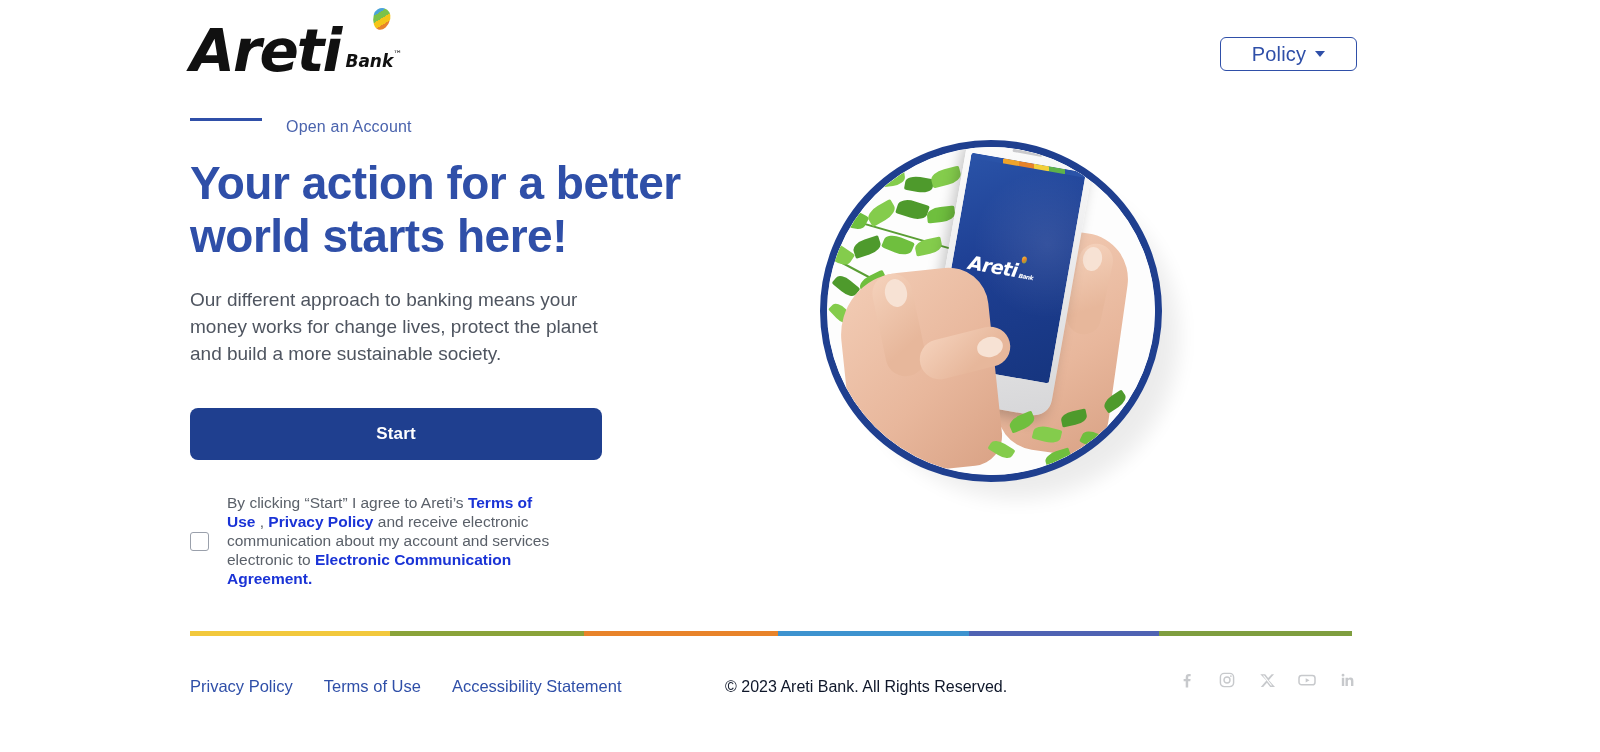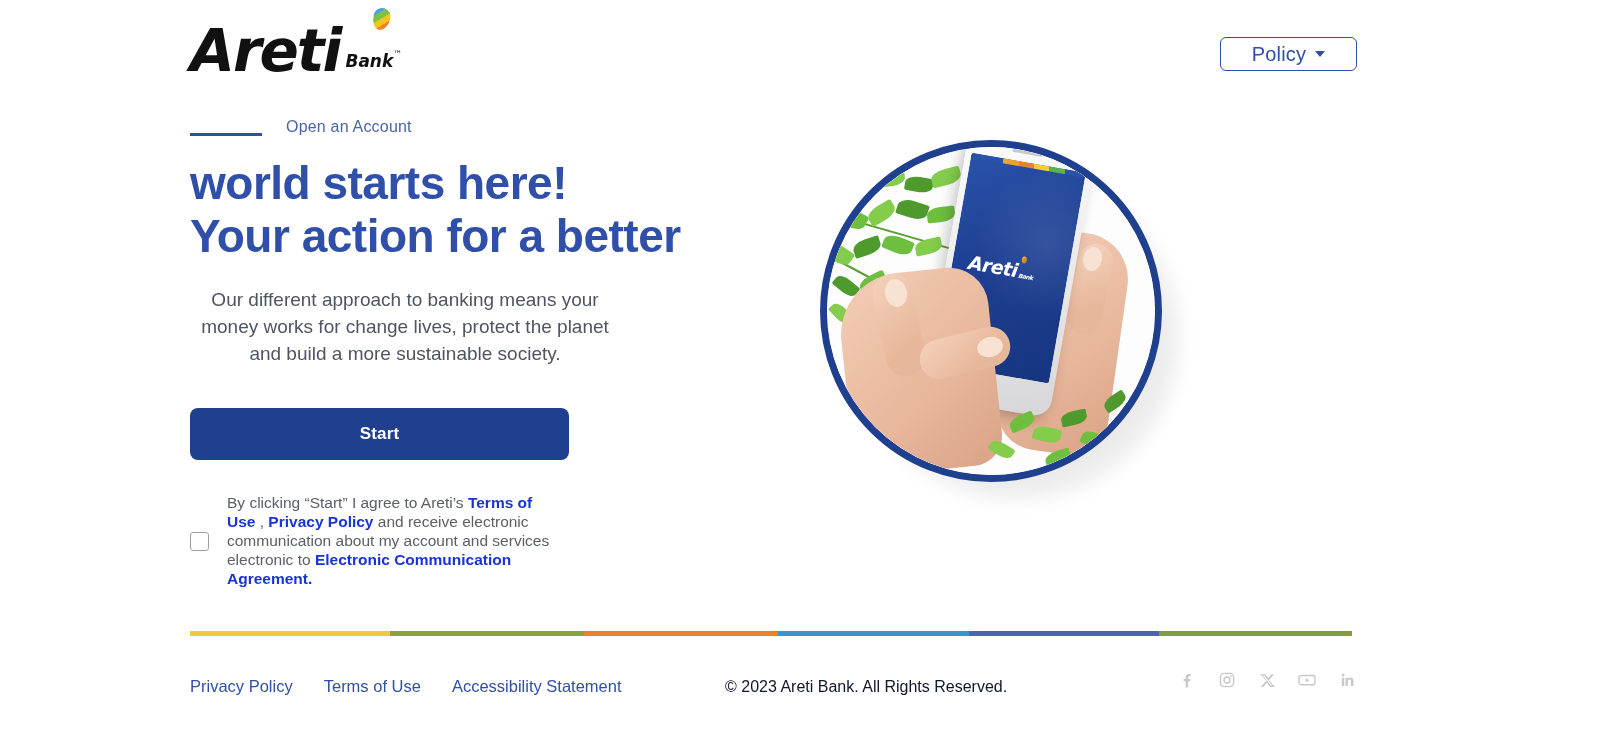--- a/index.html
+++ b/index.html
@@ -107,21 +107,21 @@
   
   .left-col {
     position: absolute;
     left: 190px;
     top: 118px;
     width: 620px;
   }
 
   .eyebrow {
     display: flex;
-    align-items: flex-end;
+    align-items: flex-start;
     gap: 24px;
     margin-bottom: 22px;
   }
   .eyebrow-rule {
     width: 72px;
     height: 3px;
     background: #2f4fa8;
   }
   .eyebrow-text {
     font-size: 16px;
@@ -144,26 +144,25 @@
     letter-spacing: -0.5px;
     margin-top: 2px;
   }
 
   .body-copy {
     margin-top: 26px;
     font-size: 19px;
     line-height: 1.42;
     color: #4f5560;
     max-width: 430px;
-    text-align: center;
   }
 
   .start-btn {
     margin-top: 40px;
-    width: 379px;
+    width: 412px;
     height: 52px;
     background: #1f3f8f;
     border: none;
     border-radius: 8px;
     color: #ffffff;
     font-family: "Liberation Sans", sans-serif;
     font-size: 17px;
     font-weight: 700;
     cursor: pointer;
     letter-spacing: 0.2px;
@@ -422,22 +421,22 @@
     </div>
   </div>
 
   <div class="left-col">
 
     <div class="eyebrow">
       <span class="eyebrow-rule"></span>
       <span class="eyebrow-text">Open an Account</span>
     </div>
 
+    <h2 class="headline-bold">Your action for a better</h2>
     <h2 class="headline-bold">world starts here!</h2>
-    <h2 class="headline-bold">Your action for a better</h2>
 
     <p class="body-copy">Our different approach to banking means your money works for change lives, protect the planet and build a more sustainable society.</p>
 
     <button class="start-btn">Start</button>
 
     <div class="consent-row">
       <div class="consent-box"></div>
       <div class="consent-text">
         <span>By clicking “Start” I agree to Areti’s </span><span class="lnk">Terms of Use</span><span> , </span><span class="lnk">Privacy Policy</span><span> and receive electronic communication about my account and services electronic to </span><span class="lnk">Electronic Communication Agreement.</span>
       </div>

